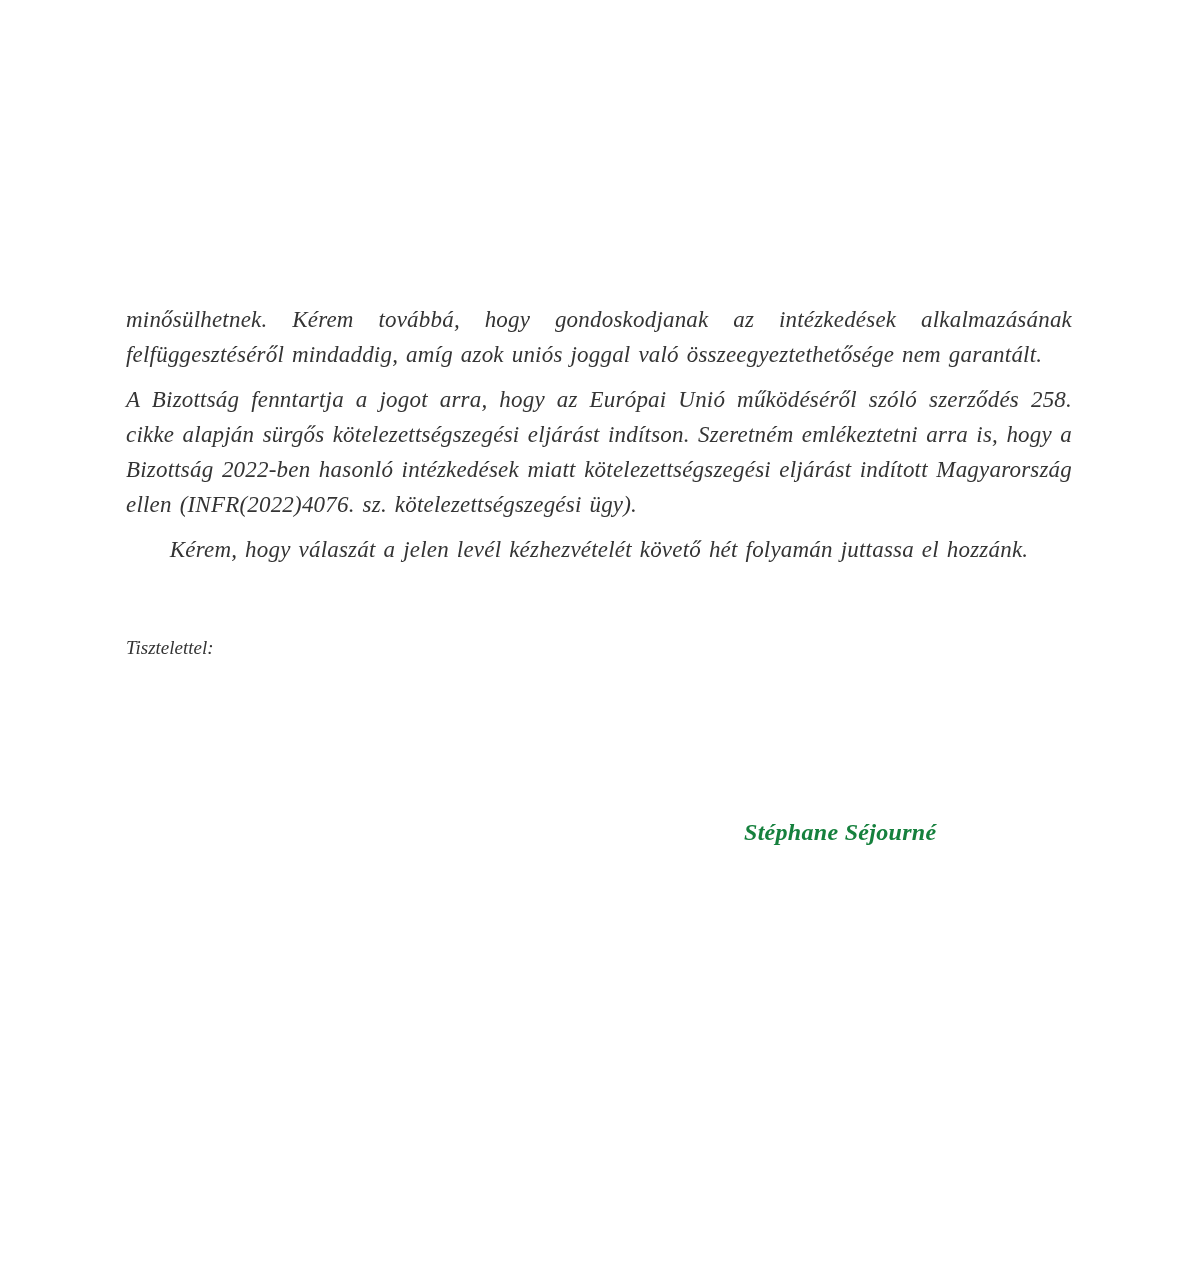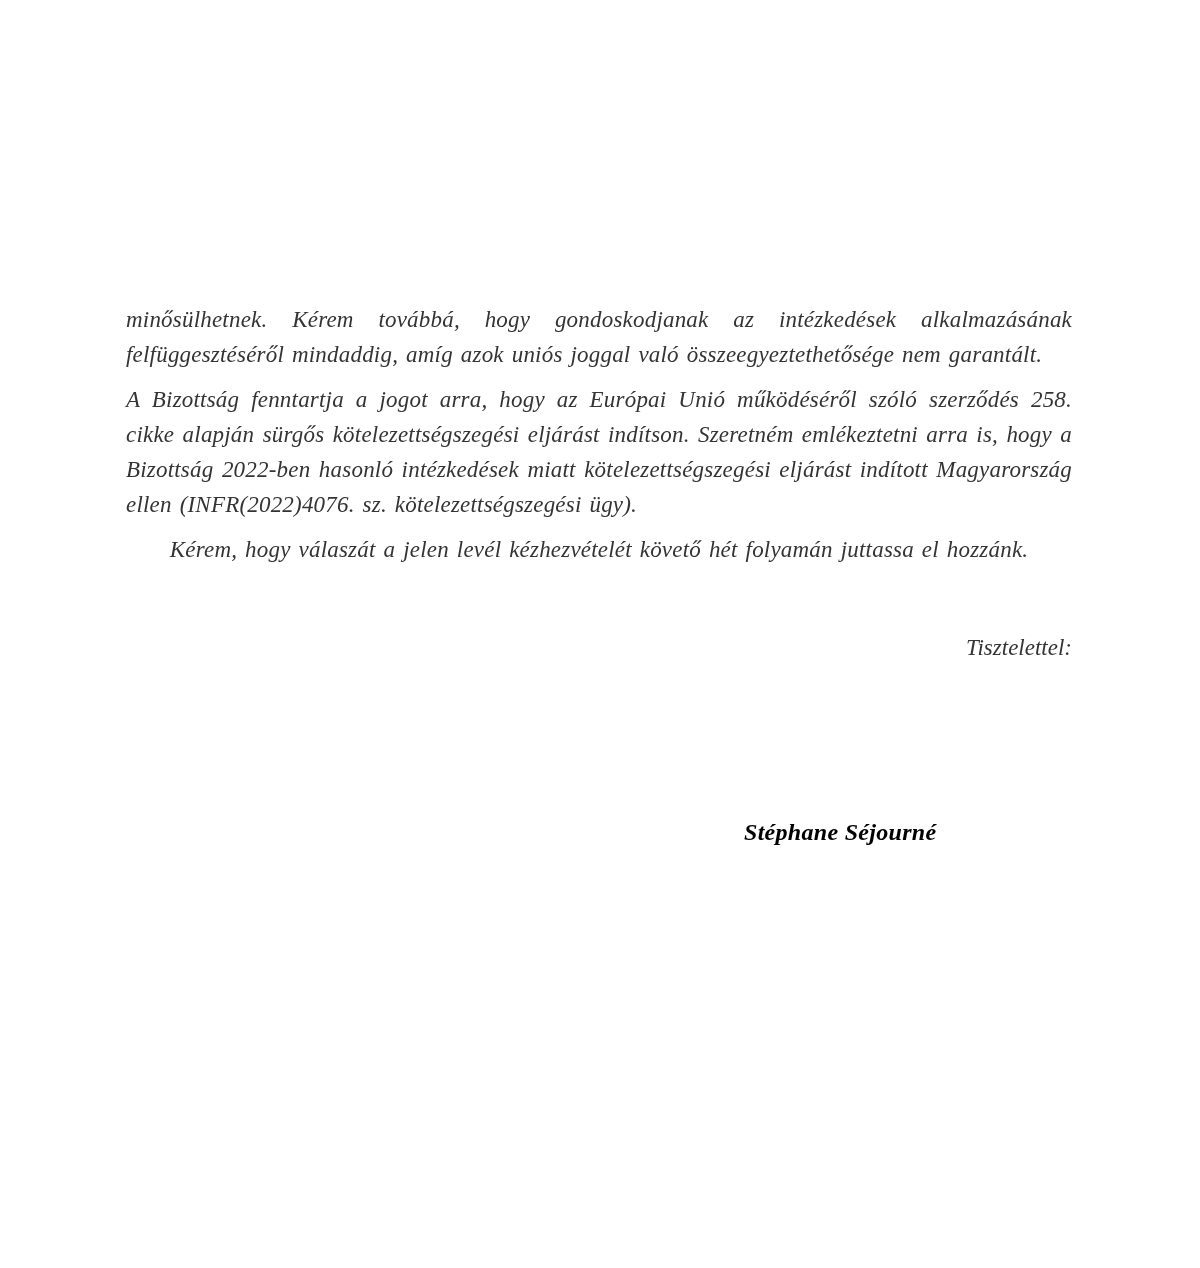--- a/index.html
+++ b/index.html
@@ -30,31 +30,30 @@
     line-height: 35px;
     text-align: justify;
     letter-spacing: 0.2px;
     word-spacing: 2px;
   }
   .para.last-para {
     text-align: center;
   }
   .closing {
     margin: 63px 0 0 0;
-    font-size: 23px;
+    font-size: 19px;
     line-height: 35px;
-    text-align: right;
   }
   .signature-row {
     margin: 150px 0 0 0;
     padding-left: 618px;
     font-size: 24px;
     line-height: 35px;
     font-weight: bold;
-    color: #000000;
+    color: #15803d;
     letter-spacing: 0.3px;
   }
 </style>
 </head>
 <body>
 
 <div class="page">
   <div class="letter-body">
 
     <p class="para">minősülhetnek. Kérem továbbá, hogy gondoskodjanak az intézkedések alkalmazásának felfüggesztéséről mindaddig, amíg azok uniós joggal való összeegyeztethetősége nem garantált.</p>

